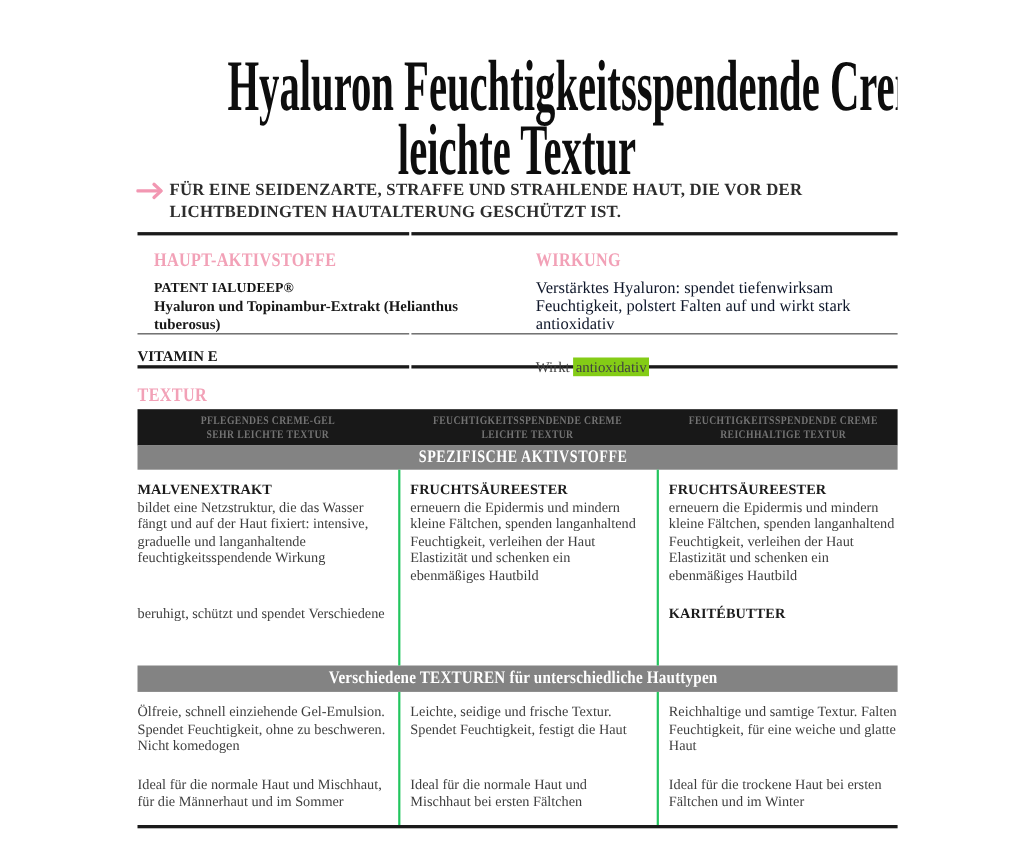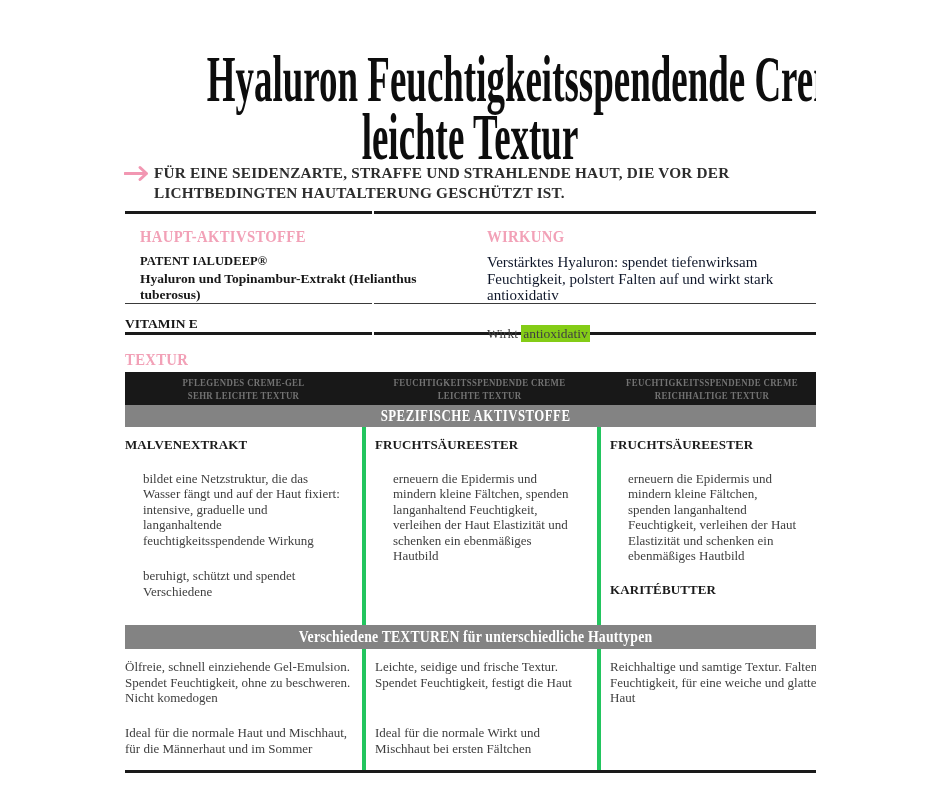--- a/index.html
+++ b/index.html
@@ -52,25 +52,25 @@
   }
   .band{background:#838383;color:#ffffff;text-align:center;}
   .band > span{display:inline-block;font-weight:700;white-space:nowrap;}
   .band1{height:22px;line-height:22px;}
   .band1 > span{font-size:16px;letter-spacing:0.6px;transform:scaleX(0.80);}
   .band2{height:24px;line-height:24px;}
   .band2 > span{font-size:16px;letter-spacing:0.2px;transform:scaleX(0.86);}
   .tbody{display:grid;grid-template-columns:237px 235px 230px;}
   .cell{padding:10px 8px 8px 9px;font-size:13px;line-height:15.5px;color:#3e3e3e;box-sizing:border-box;}
   .cell.first{padding-left:0;padding-right:3px;}
-  .cell + .cell{border-left:4px solid #22c55e;}
+  .cell + .cell{border-left:2px solid #22c55e;}
   .row1 .cell{min-height:178px;}
   .row2 .cell{min-height:121px;}
   .active-name{font-weight:700;color:#1b1b1b;margin:0;font-size:13px;letter-spacing:0.1px;}
-  .active-desc{margin:18px;}
+  .active-desc{margin:0;}
   .ablock1{min-height:113px;}
   .row2 .desc{margin:0;min-height:66px;}
   .row2 .ideal{margin:0;}
 </style>
 </head>
 <body>
 
 <div class="page">
 
   <div class="title">
@@ -171,21 +171,22 @@
       <span>Verschiedene TEXTUREN für unterschiedliche Hauttypen</span>
     </div>
 
     <div class="tbody row2">
       <div class="cell first">
         <p class="desc">Ölfreie, schnell einziehende Gel-Emulsion. Spendet Feuchtigkeit, ohne zu beschweren. Nicht komedogen</p>
         <p class="ideal">Ideal für die normale Haut und Mischhaut, für die Männerhaut und im Sommer</p>
       </div>
       <div class="cell">
         <p class="desc">Leichte, seidige und frische Textur. Spendet Feuchtigkeit, festigt die Haut</p>
-        <p class="ideal">Ideal für die normale Wirkt und Mischhaut bei ersten Fältchen</p>
+        <p class="ideal">Ideal für die normale Haut und Mischhaut bei ersten Fältchen</p>
       </div>
       <div class="cell">
         <p class="desc">Reichhaltige und samtige Textur. Falten Feuchtigkeit, für eine weiche und glatte Haut</p>
+        <p class="ideal">Ideal für die trockene Haut bei ersten Fältchen und im Winter</p>
       </div>
     </div>
   </div>
 
 </div>
 
 </body></html>

